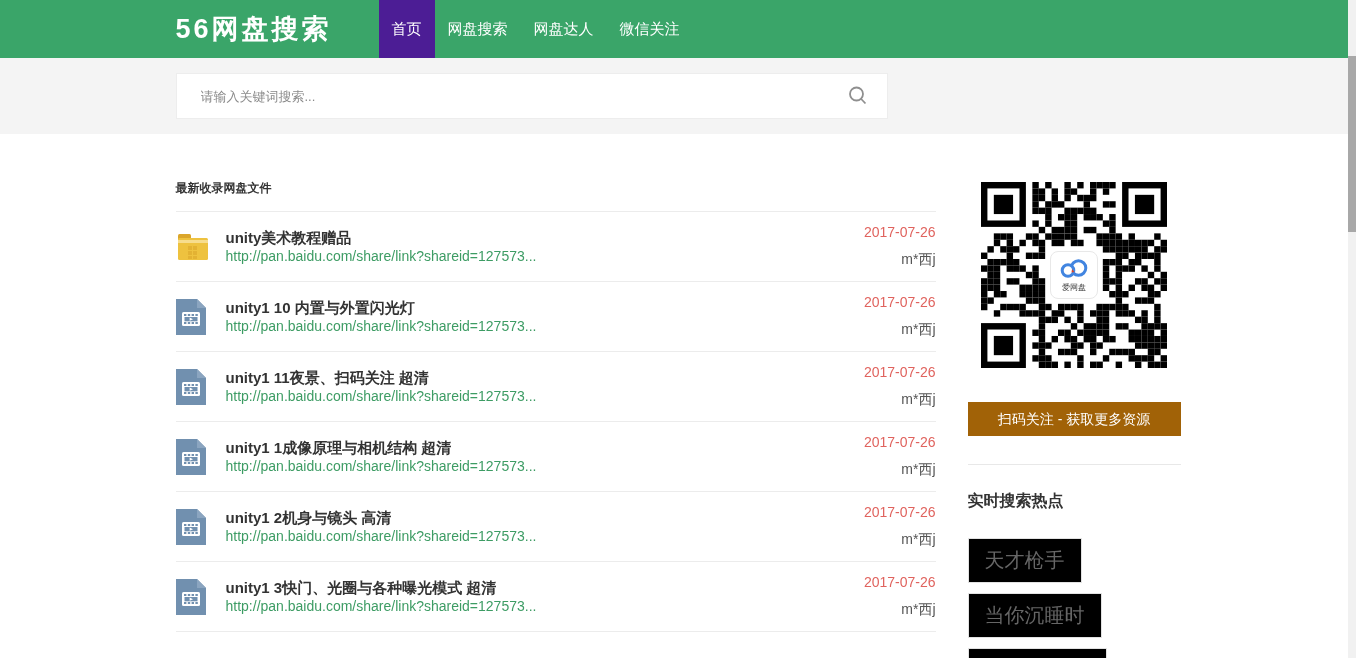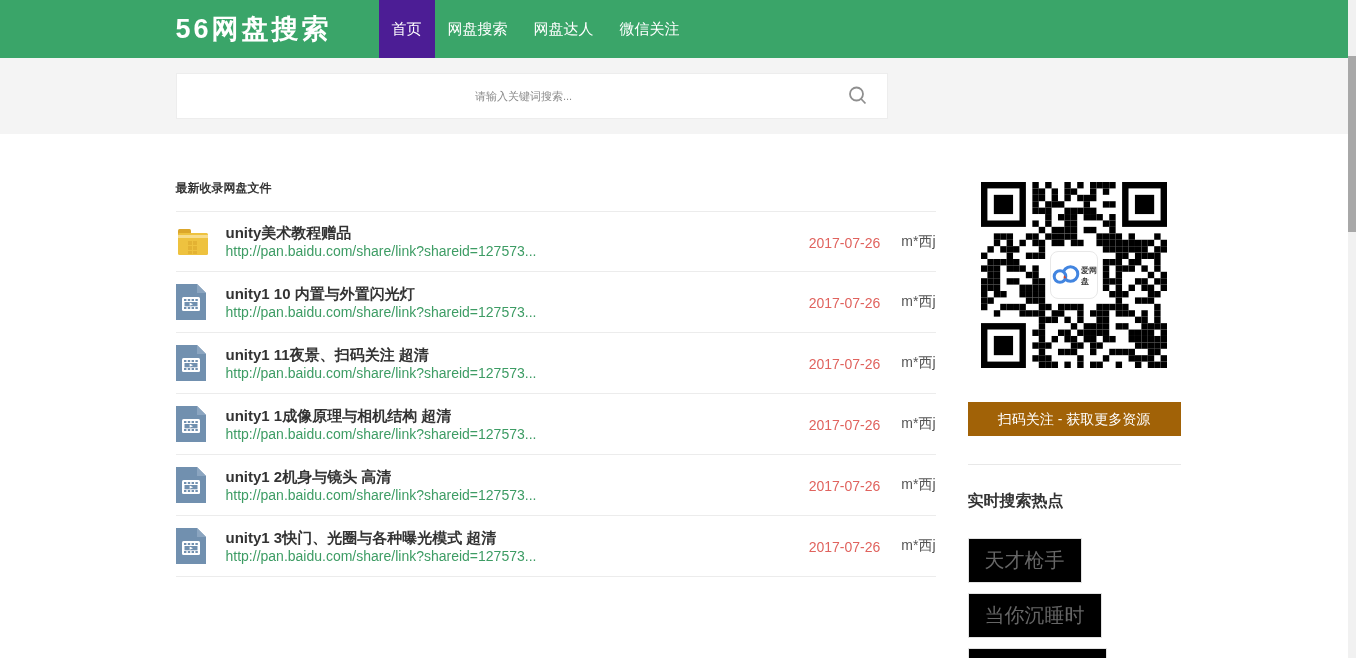--- a/index.html
+++ b/index.html
@@ -15,46 +15,46 @@
     line-height:58px; width:203px; flex:0 0 203px; }
   nav { display:flex; }
   .nav-item { color:#fff; font-size:15px; line-height:58px; padding:0 13px; display:block; }
   .nav-item.active { background:#4c1d95; }
   .nav-item:last-child { font-weight:normal; }
 
   
   .search-strip { background:#f4f4f4; height:76px; padding-top:15px; }
   .search-box { width:712px; height:46px; background:#fff; border:1px solid #ededed;
     display:flex; align-items:center; padding:0 18px 0 24px; }
-  .search-box input { flex:1; border:none; outline:none; font-size:11px; color:#333;
-    font-family:inherit; background:transparent;text-align:center; }
+  .search-box input { flex:1; border:none; outline:none; font-size:13px; color:#333;
+    font-family:inherit; background:transparent; }
   .search-box input::placeholder { color:#8a8a8a; }
   .search-icon { width:22px; height:22px; display:block; }
 
   
   .main-wrap { display:flex; padding-top:46px; }
   .list-col { width:760px; flex:0 0 760px; }
   .list-col h2 { font-size:12px; color:#333; margin-bottom:14px; }
   .file-list { border-top:1px solid #ececec; }
   .file-row { display:flex; align-items:center; padding:12px 0; border-bottom:1px solid #ececec; }
   .file-icon { flex:0 0 36px; display:flex; justify-content:flex-start; }
   .file-info { display:flex; flex-direction:column; gap:0; margin-left:14px; }
   .file-title { font-size:15px; font-weight:bold; color:#333; }
   .file-link { font-size:14px; color:#3d9c64; }
-  .file-meta { margin-left:auto; display:flex; flex-direction:row; align-items:flex-end; gap:21px; }
+  .file-meta { margin-left:auto; display:flex; flex-direction:column; align-items:flex-end; gap:11px; }
   .file-date { font-size:14px; color:#e0635e; }
   .file-uploader { font-size:14px; color:#555; }
 
   
   .sidebar { width:213px; flex:0 0 213px; margin-left:32px; }
   .qr-box { width:213px; height:190px; position:relative; display:flex;
     align-items:center; justify-content:center; background:#fff; }
   .qr-logo { position:absolute; left:50%; top:50%; transform:translate(-50%,-50%);
     width:48px; height:48px; background:#fff; border-radius:8px; border:1px solid #e8e8e8;
-    display:flex; flex-direction:row; align-items:center; justify-content:center;font-weight:bold; }
+    display:flex; flex-direction:column; align-items:center; justify-content:center; }
   .qr-logo span { font-size:8px; color:#444; margin-top:1px; }
   .follow-btn { display:block; margin-top:32px; height:34px; line-height:34px;
     background:#a16207; color:#fff; text-align:center; font-size:14px; }
   .side-divider { border:none; border-top:1px solid #e8e8e8; margin:28px 0 26px; }
   .sidebar h3 { font-size:16px; color:#333; margin-bottom:26px; }
   .tags { display:flex; flex-wrap:wrap; gap:10px 8px; }
   .tag { display:inline-block; padding:8px 16px; border:1px solid #e2e2e2;
     color:#666; font-size:20px; background:#000000; }
   .tag.stub-1 { min-width:41px; height:36px; }
   .tag.stub-2 { min-width:53px; height:36px; }

